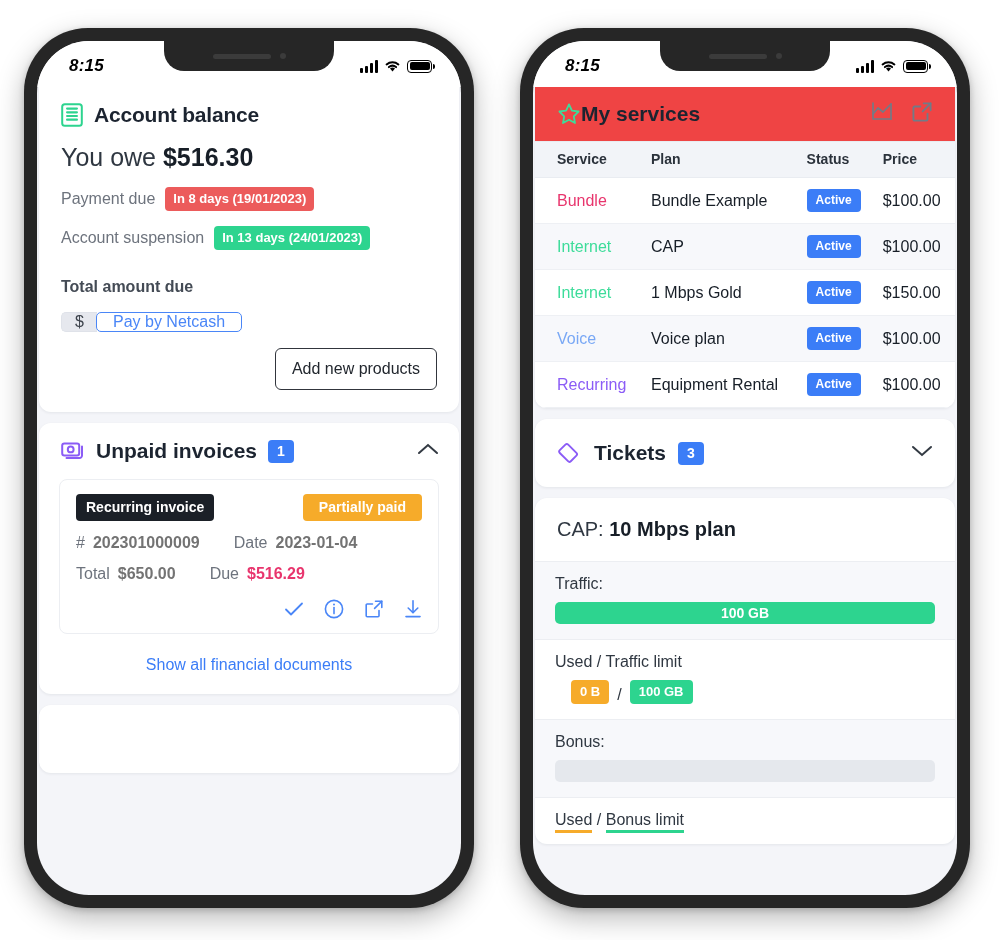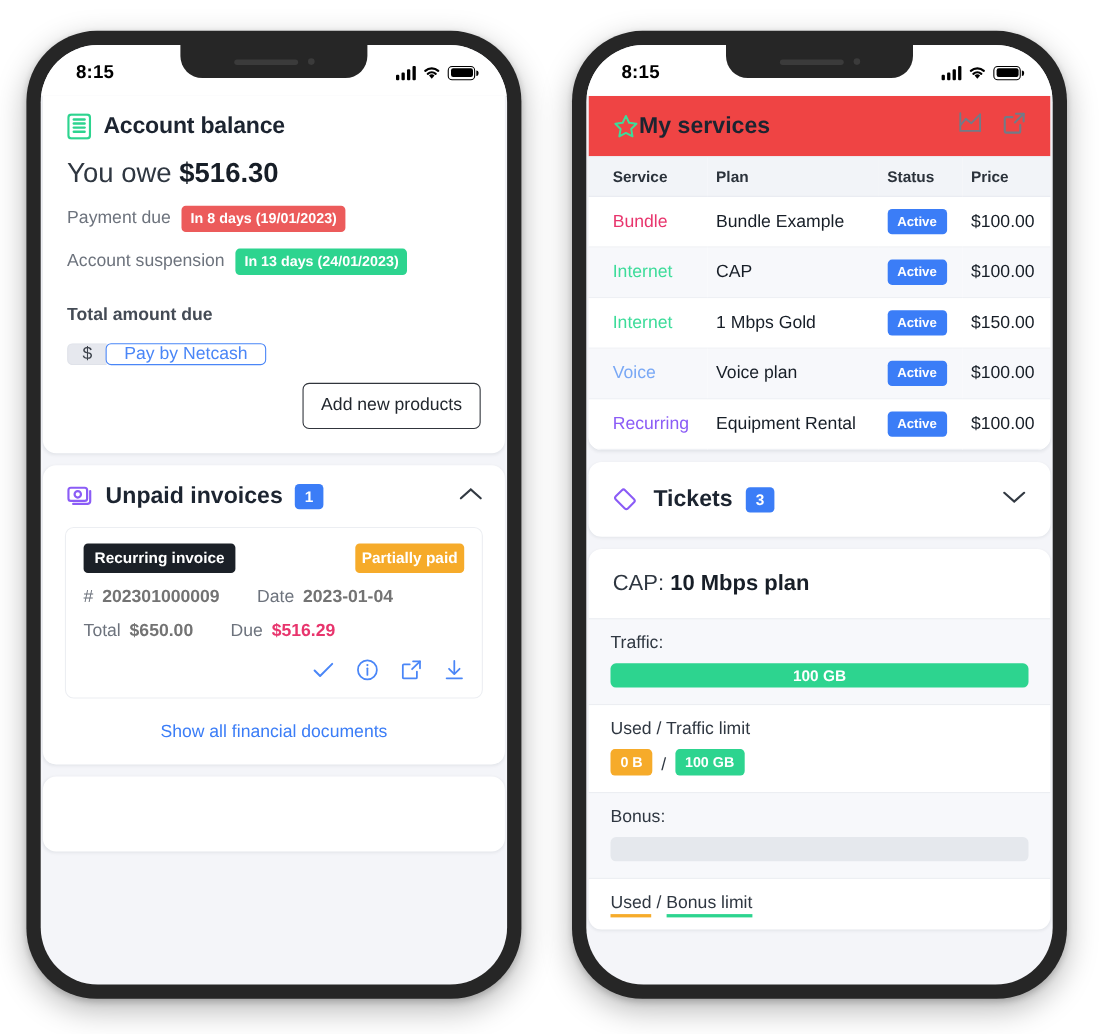--- a/index.html
+++ b/index.html
@@ -46,21 +46,21 @@
   .notch .cam { width: 6px; height: 6px; background: #3b3b3b; border-radius: 50%; }
 
   
   .statusbar {
     position: relative; z-index: 20;
     height: 46px;
     background: #ffffff;
     display: flex; align-items: center; justify-content: space-between;
     padding: 4px 26px 0 32px;
   }
-  .status-time { font-size: 17px; font-weight: bold; color: #000; letter-spacing: .2px; }
+  .status-time { font-size: 17px; font-weight: bold; color: #000; letter-spacing: .2px; font-style: italic; }
   .status-icons { display: flex; align-items: center; gap: 6px; }
   .bars { display: flex; align-items: flex-end; gap: 2px; height: 13px; }
   .bars i { display: block; width: 3px; background: #000; border-radius: 1px; }
   .bars i:nth-child(1){height:5px} .bars i:nth-child(2){height:7px}
   .bars i:nth-child(3){height:10px} .bars i:nth-child(4){height:13px}
   .batt { width: 25px; height: 13px; border: 1.6px solid #000; border-radius: 4px; padding: 1.5px; }
   .batt span { display:block; width:100%; height:100%; background:#000; border-radius:2px; }
   .batt-cap { width:2px; height:5px; background:#000; border-radius:0 2px 2px 0; margin-left:1px; }
 
   
@@ -114,21 +114,21 @@
   .inv-head h2 { font-size:21px; font-weight:bold; color:#1c2430; }
   .badge-blue { background:#3b7df7; color:#fff; font-size:14px; font-weight:bold;
                 border-radius:4px; padding:3px 9px 4px; }
   .chev { margin-left:auto; color:#333a43; }
 
   .invoice {
     margin: 16px 20px 0 20px; border:1px solid #eceef2; border-radius:8px; padding:14px 16px 10px;
   }
   .inv-tags { display:flex; align-items:center; justify-content:space-between; }
   .tag-dark { background:#1b2027; color:#fff; font-size:14px; font-weight:bold; padding:5px 10px 6px; border-radius:4px; }
-  .tag-amber { background:#f6ab2a; color:#fff; font-size:14px; font-weight:bold; padding:5px 6px 6px; border-radius:4px; }
+  .tag-amber { background:#f6ab2a; color:#fff; font-size:14px; font-weight:bold; padding:5px 16px 6px; border-radius:4px; }
   .inv-line { display:flex; align-items:baseline; margin-top:13px; font-size:16px; }
   .k { color:#6d737d; margin-right:8px; }
   .v { color:#737373; font-weight:bold; }
   .v.pink { color:#e8356d; }
   .gap { width:34px; }
   .inv-actions { display:flex; justify-content:flex-end; align-items:center; gap:20px; margin-top:16px; color:#4a86f7; }
 
   .showall { text-align:center; color:#3b7df7; font-size:16px; padding:22px 0 20px; cursor:pointer; }
   .blank-card { height:68px; }
 
@@ -156,21 +156,21 @@
   .tickets { display:flex; align-items:center; gap:12px; padding:22px; }
   .tickets h2 { font-size:21px; font-weight:bold; color:#1c2430; }
 
   .cap-title { font-size:20px; color:#2f3741; padding:20px 22px; }
   .cap-title b { font-weight:bold; color:#171e27; }
   .cap-row { padding:13px 20px 15px; border-top:1px solid #eceef2; }
   .cap-row.alt { background:#f7f8fb; }
   .cap-lbl { font-size:16px; color:#2f3741; margin-bottom:9px; }
   .meter { height:22px; border-radius:5px; background:#e5e8ed; display:flex; align-items:center; justify-content:center; }
   .meter.full { background:#2dd48f; color:#fff; font-size:14px; font-weight:bold; }
-  .chips { display:flex; align-items:flex-end; gap:8px; }
+  .chips { display:flex; align-items:flex-end; gap:8px;margin-left:16px; }
   .chip-amber { background:#f6ab2a; color:#fff; font-size:13px; font-weight:bold; border-radius:4px; padding:4px 9px 5px; }
   .chip-green { background:#2dd48f; color:#fff; font-size:13px; font-weight:bold; border-radius:4px; padding:4px 9px 5px; }
   .slash { color:#2f3741; font-size:16px; }
   .ul-amber { border-bottom:3px solid #f6ab2a; padding-bottom:2px; }
   .ul-green { border-bottom:3px solid #2dd48f; padding-bottom:2px; }
 </style>
 </head>
 <body>
 
 <div class="stage">

